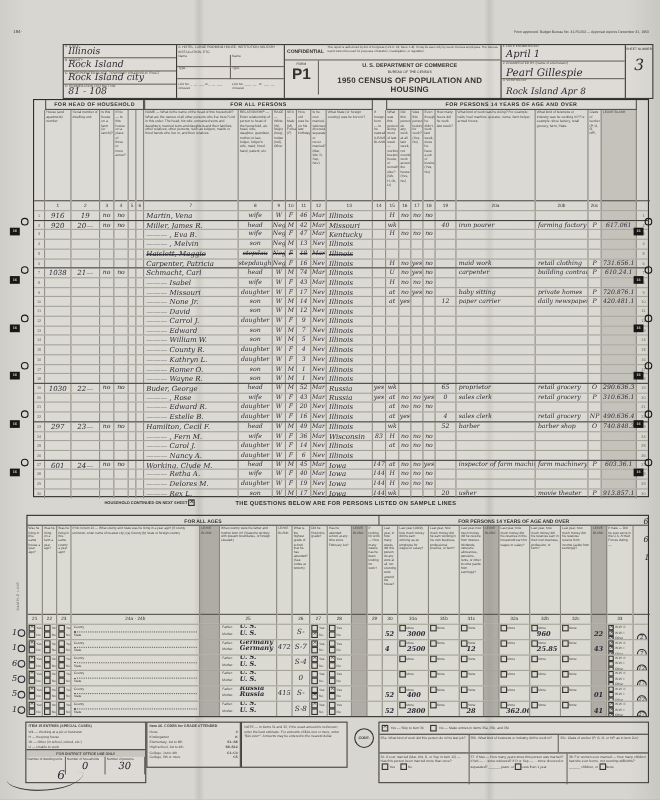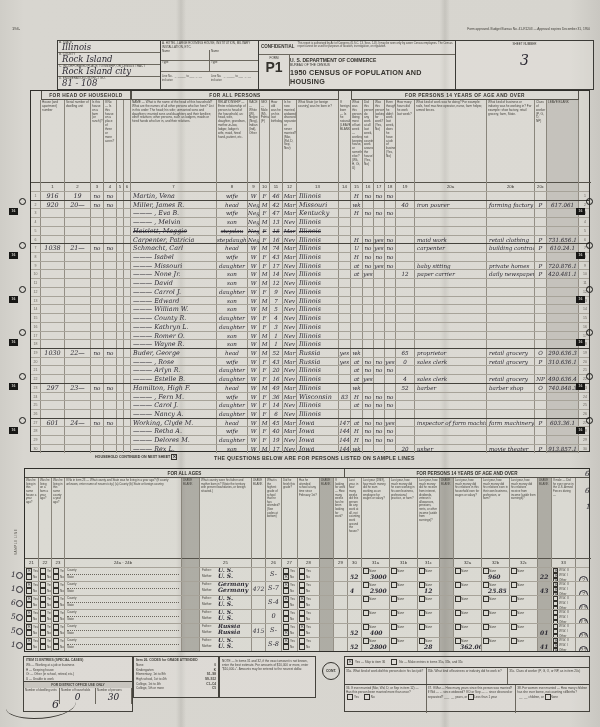--- a/index.html
+++ b/index.html
@@ -134,26 +134,40 @@
     <div class="hcol" style="width:197px">
       <div style="display:flex;border-bottom:0.5px solid #6b675e;height:13px">
         <span class="b" style="font-size:4.5px;padding:3px 1px 0 2px;white-space:nowrap">CONFIDENTIAL</span>
         <span style="font-size:2.7px;line-height:1.15;padding:1px 2px;color:#45433d">This report is authorized by Act of Congress (U.S.C. 13, Secs. 1-8). It may be seen only by sworn Census employees. The Census report cannot be used for purposes of taxation, investigation, or regulation.</span>
       </div>
       <div style="display:flex">
         <div style="width:30px;border-right:0.5px solid #6b675e;text-align:center">
           <div style="font-size:3px;padding-top:1px">FORM</div>
           <div class="p1">P1</div>
         </div>
-        <div style="flex:1;">
+        <div style="flex:1;text-align:center">
           <div class="b" style="font-size:5px;padding-top:2px">U. S. DEPARTMENT OF COMMERCE</div>
           <div style="font-size:3.2px">BUREAU OF THE CENSUS</div>
           <div class="b" style="font-size:7.2px;padding-top:1px;letter-spacing:0.2px">1950 CENSUS OF POPULATION AND HOUSING</div>
         </div>
       </div>
+    </div>
+    <div class="hcol" style="width:113px">
+      <div class="fld" style="height:15px">
+          <span class="lbl">1. DATE ENUMERATED</span>
+          <span class="val hand" style="font-size:9px">April 1</span>
+        </div>
+      <div class="fld" style="height:16px">
+          <span class="lbl">2. ENUMERATED BY (Name of enumerator)</span>
+          <span class="val hand" style="font-size:9.5px">Pearl Gillespie</span>
+        </div>
+      <div class="fld" style="height:15px;border-bottom:none">
+          <span class="lbl">3. VERIFIED BY</span>
+          <span class="val hand" style="font-size:8px">Rock Island  Apr 8</span>
+        </div>
     </div>
     <div class="hcol" style="flex:1;border-right:none">
       <div style="font-size:3px;text-align:center;padding-top:1px">SHEET NUMBER</div>
       <div class="hand" style="font-size:14px;text-align:center;padding-top:6px">3</div>
     </div>
   </div>
 
   <div class="maintable">
     <div class="gstrip" style="left:10px;width:90px">FOR HEAD OF HOUSEHOLD</div>
     <div class="gstrip" style="left:100px;width:208px">FOR ALL PERSONS</div>
@@ -806,21 +820,21 @@
         <span class="pc c-edge">20</span>
       </div>
         <div class="prow">
         <span class="pc c-ln">21</span>
         <span class="pc c-house hand"></span>
         <span class="pc c-serial hand"></span>
         <span class="pc c-f1 hand sm"></span>
         <span class="pc c-f2 hand sm"></span>
         <span class="pc c-x5"></span>
         <span class="pc c-x6"></span>
-        <span class="pc c-name hand lft">——— Arlyn R.</span>
+        <span class="pc c-name hand lft">——— Edward R.</span>
         <span class="pc c-rel hand sm">daughter</span>
         <span class="pc c-race hand sm">W</span>
         <span class="pc c-sex hand sm">F</span>
         <span class="pc c-age hand sm">20</span>
         <span class="pc c-mar hand sm">Nev</span>
         <span class="pc c-bp hand lft">Illinois</span>
         <span class="pc c-c14 hand sm"></span>
         <span class="pc c-c15 hand sm">at</span>
         <span class="pc c-c16 hand sm">no</span>
         <span class="pc c-c17 hand sm">no</span>
@@ -860,21 +874,21 @@
         <span class="pc c-edge">22</span>
       </div>
         <div class="prow hh">
         <span class="pc c-ln">23</span>
         <span class="pc c-house hand">297</span>
         <span class="pc c-serial hand">23—</span>
         <span class="pc c-f1 hand sm">no</span>
         <span class="pc c-f2 hand sm">no</span>
         <span class="pc c-x5"></span>
         <span class="pc c-x6"></span>
-        <span class="pc c-name hand lft">Hamilton, High F.</span>
+        <span class="pc c-name hand lft">Hamilton, Cecil F.</span>
         <span class="pc c-rel hand sm">head</span>
         <span class="pc c-race hand sm">W</span>
         <span class="pc c-sex hand sm">M</span>
         <span class="pc c-age hand sm">49</span>
         <span class="pc c-mar hand sm">Mar</span>
         <span class="pc c-bp hand lft">Illinois</span>
         <span class="pc c-c14 hand sm"></span>
         <span class="pc c-c15 hand sm">wk</span>
         <span class="pc c-c16 hand sm"></span>
         <span class="pc c-c17 hand sm"></span>

